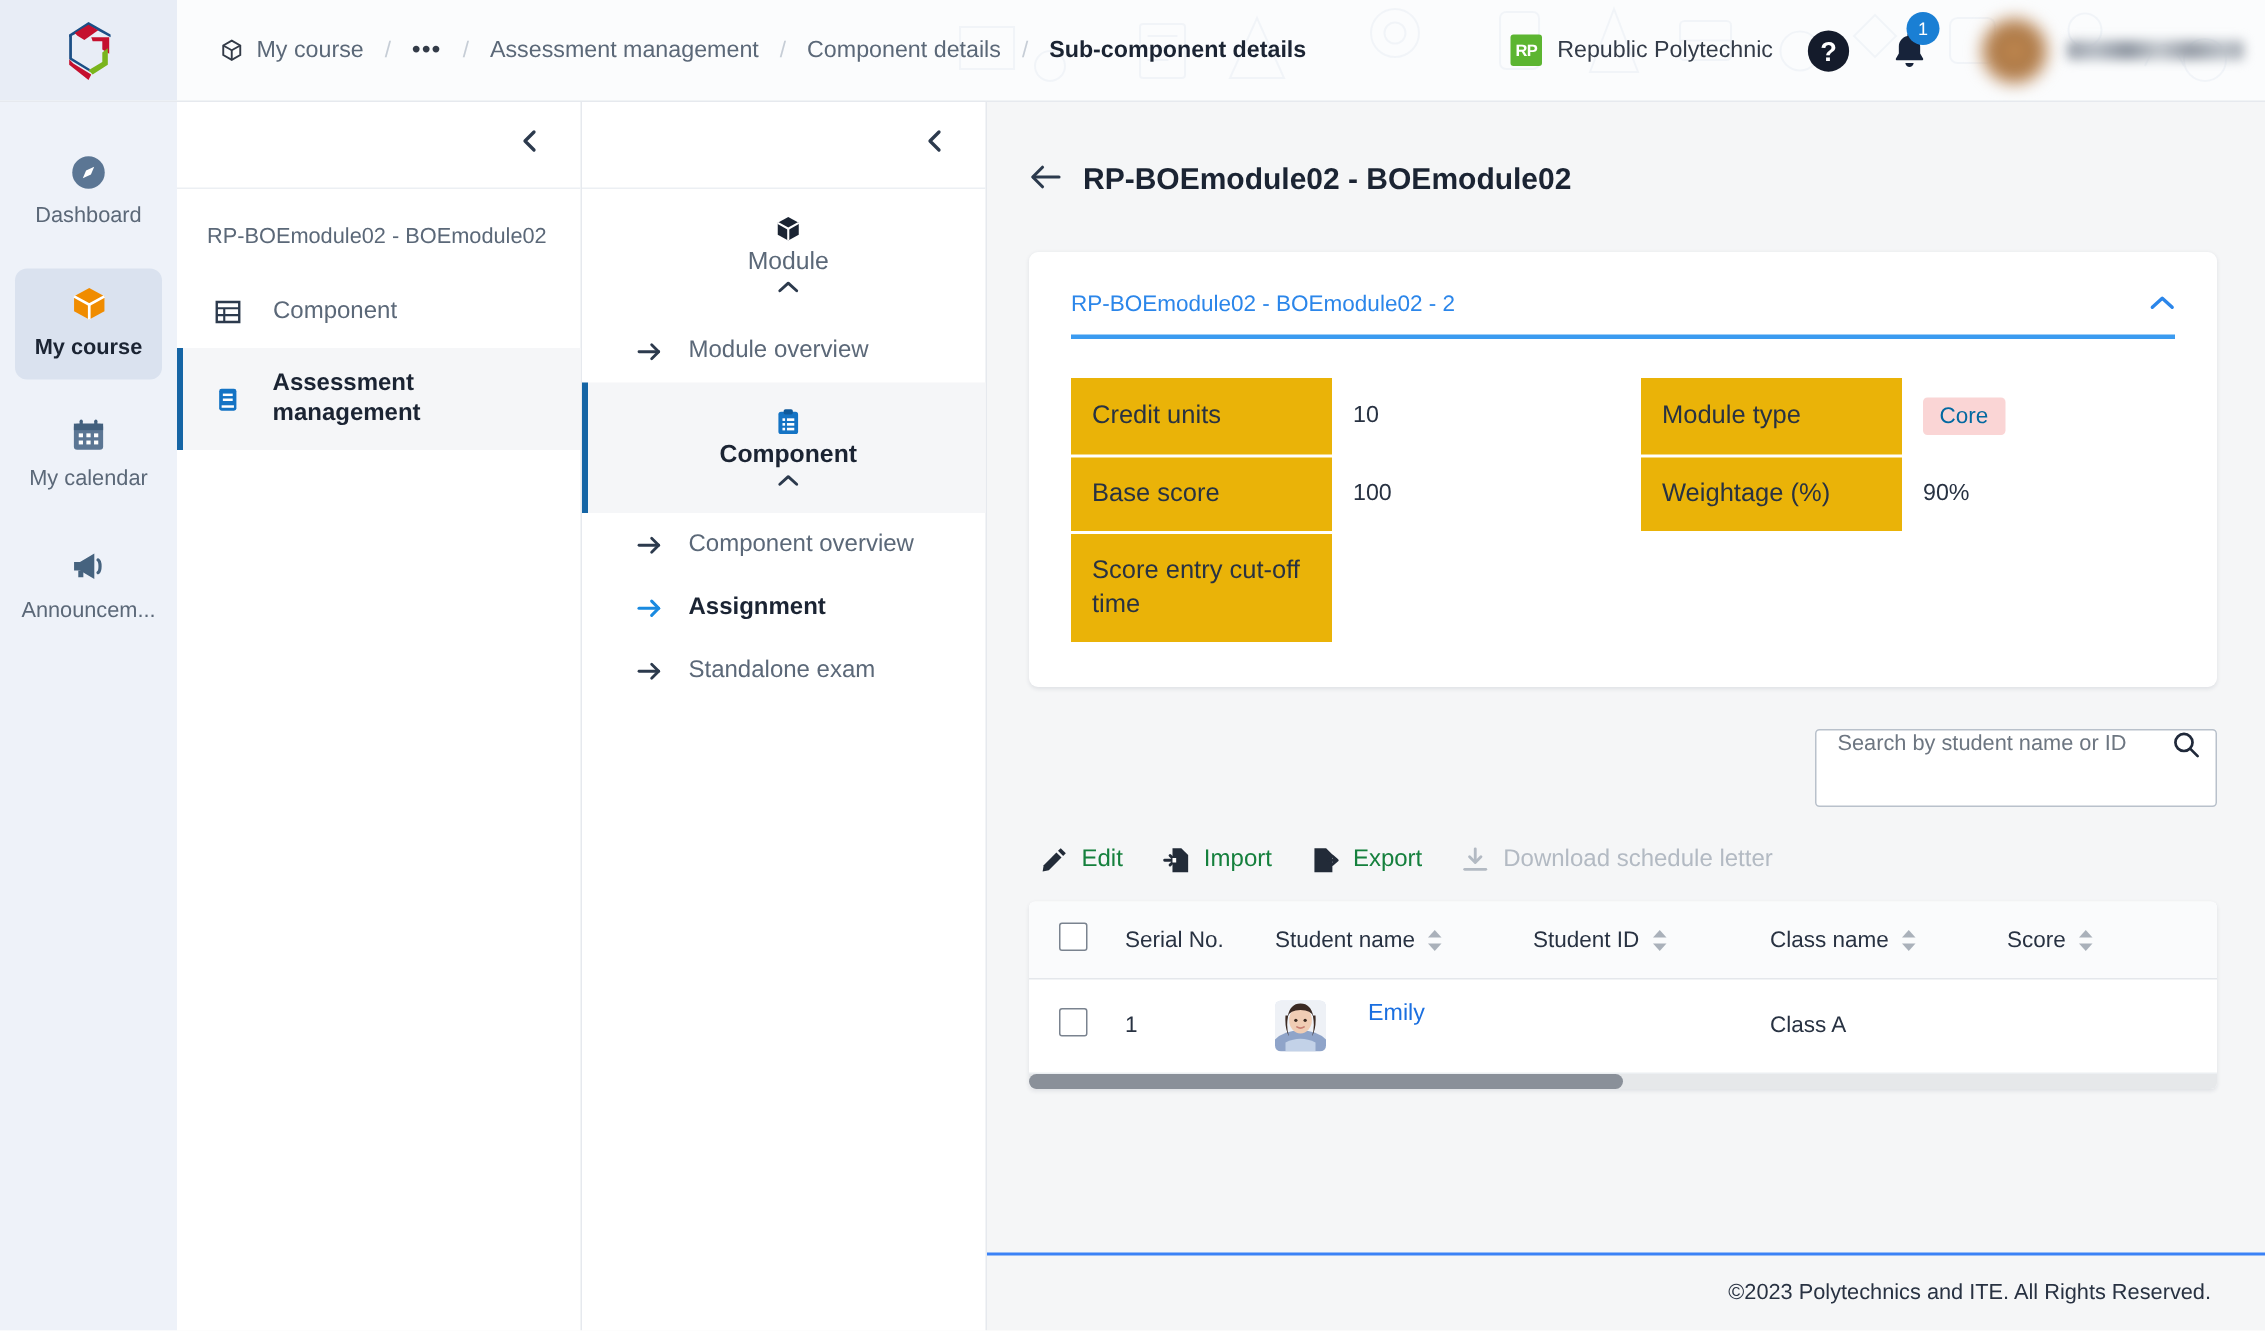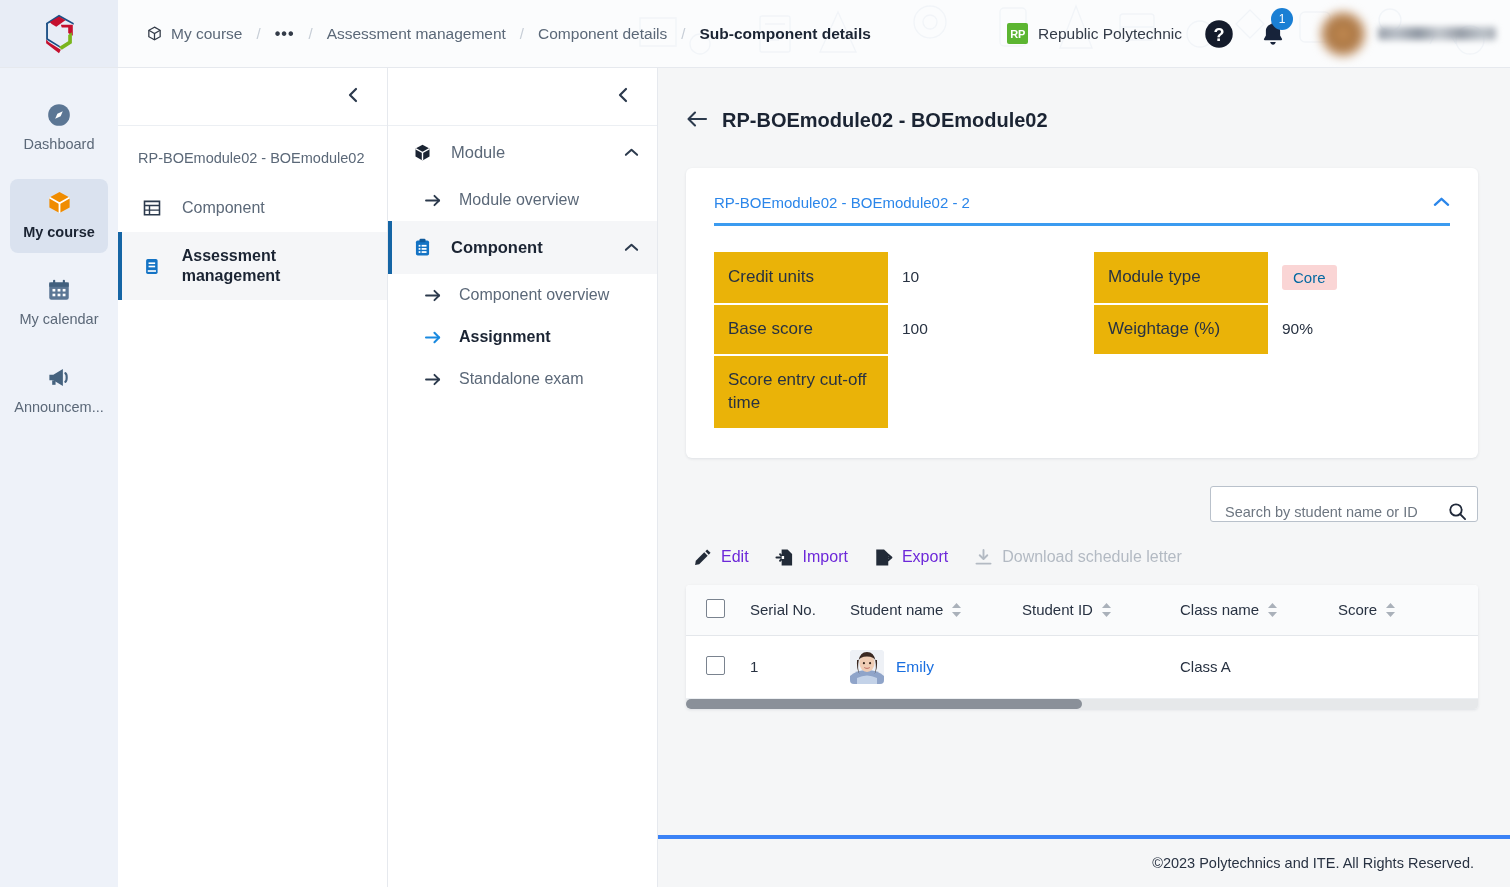--- a/index.html
+++ b/index.html
@@ -119,24 +119,24 @@
   }
   .nav-item .nav-text { line-height: 1.25; }
 
   
   .panel2 {
     width: 270px; min-width: 270px; background: #fff;
     border-right: 1px solid #e6e9ee;
     display: flex; flex-direction: column;
   }
   .grp {
-    display: flex; align-items: center; gap: 18px;
+    display: flex; align-items: center; gap: 2px;
     padding: 16px 18px 16px 20px; cursor: pointer;
     border-left: 4px solid transparent;
-    font-size: 16.5px; color: #5b6878;
+    font-size: 16.5px; color: #5b6878; flex-direction: column;
   }
   .grp.active { background: #f5f6f8; border-left-color: #1565a5; color: #1b2433; font-weight: bold; }
   .grp .grp-label { flex: 1; }
   .sub {
     display: flex; align-items: center; gap: 16px;
     padding: 12px 18px 12px 36px; cursor: pointer;
     font-size: 16px; color: #5b6878;
   }
   .sub.active { color: #1b2433; font-weight: bold; }
 
@@ -172,34 +172,34 @@
     padding: 13px 14px; font-size: 15.5px; color: #283242;
     display: flex; align-items: center;
   }
   .pill-core {
     background: #fad5d5; color: #0369a1; font-size: 15px;
     padding: 4px 11px; border-radius: 3px;
   }
 
   .search-row { display: flex; justify-content: flex-end; margin-top: 28px; }
   .search-box {
-    width: 268px; height: 36px; background: #fff;
+    width: 268px; height: 52px; background: #fff;
     border: 1px solid #b9c1cb; border-radius: 3px;
-    display: flex; align-items: flex-end; padding: 0 10px 0 12px; gap: 8px;
+    display: flex; align-items: flex-start; padding: 0 10px 0 12px; gap: 8px;
   }
   .search-box input {
     flex: 1; border: none; outline: none; font-size: 14.5px;
     color: #374151; font-family: "Liberation Sans", sans-serif; background: transparent;
   }
   .search-box input::placeholder { color: #6d7681; }
 
   .toolbar { display: flex; align-items: center; gap: 26px; margin-top: 26px; padding-left: 8px; }
   .tool {
     display: flex; align-items: center; gap: 9px; cursor: pointer;
-    font-size: 16px; color: #6d28d9;
+    font-size: 16px; color: #15803d;
   }
   .tool.disabled { color: #b3bac3; cursor: default; }
 
   .table-card {
     margin-top: 18px; background: #fff; border-radius: 4px;
     box-shadow: 0 1px 3px rgba(25,40,70,.10);
     overflow: hidden;
   }
   table.grid { width: 100%; border-collapse: collapse; }
   table.grid thead th {
@@ -215,35 +215,35 @@
   .cb {
     width: 19px; height: 19px; border: 1px solid #7a838f;
     border-radius: 2px; background: #fff; display: inline-block; cursor: pointer;
   }
   .col-cb { width: 56px; padding-left: 20px !important; }
   .col-sn { width: 100px; }
   .col-name { width: 172px; }
   .col-id { width: 158px; }
   .col-class { width: 158px; }
   .col-score { width: 120px; }
-  .student-cell { display: flex; align-items: center; gap: 12px; }
+  .student-cell { display: flex; align-items: flex-start; gap: 28px; }
   .stu-avatar {
     width: 34px; height: 34px; border-radius: 4px; overflow: hidden;
     background: #dfe6f2; flex: none;
   }
   .stu-link { color: #1a6fe0; cursor: pointer; font-size: 15.5px; }
   .hscroll { height: 10px; background: #e6e8ea; position: relative; }
   .hscroll-thumb {
     position: absolute; left: 0; top: 0; height: 10px; width: 50%;
     background: #8a9099; border-radius: 5px;
   }
 
   .footer {
     height: 52px; min-height: 52px; background: #f5f6f7;
-    border-top: 4px solid #3b82f6;
+    border-top: 2px solid #3b82f6;
     display: flex; align-items: center; justify-content: flex-end;
     padding-right: 36px; font-size: 14.5px; color: #283242;
   }
   .sort-ic { display: flex; flex-direction: column; gap: 2px; }
 </style>
 </head>
 <body>
 
 <div class="app">
 

